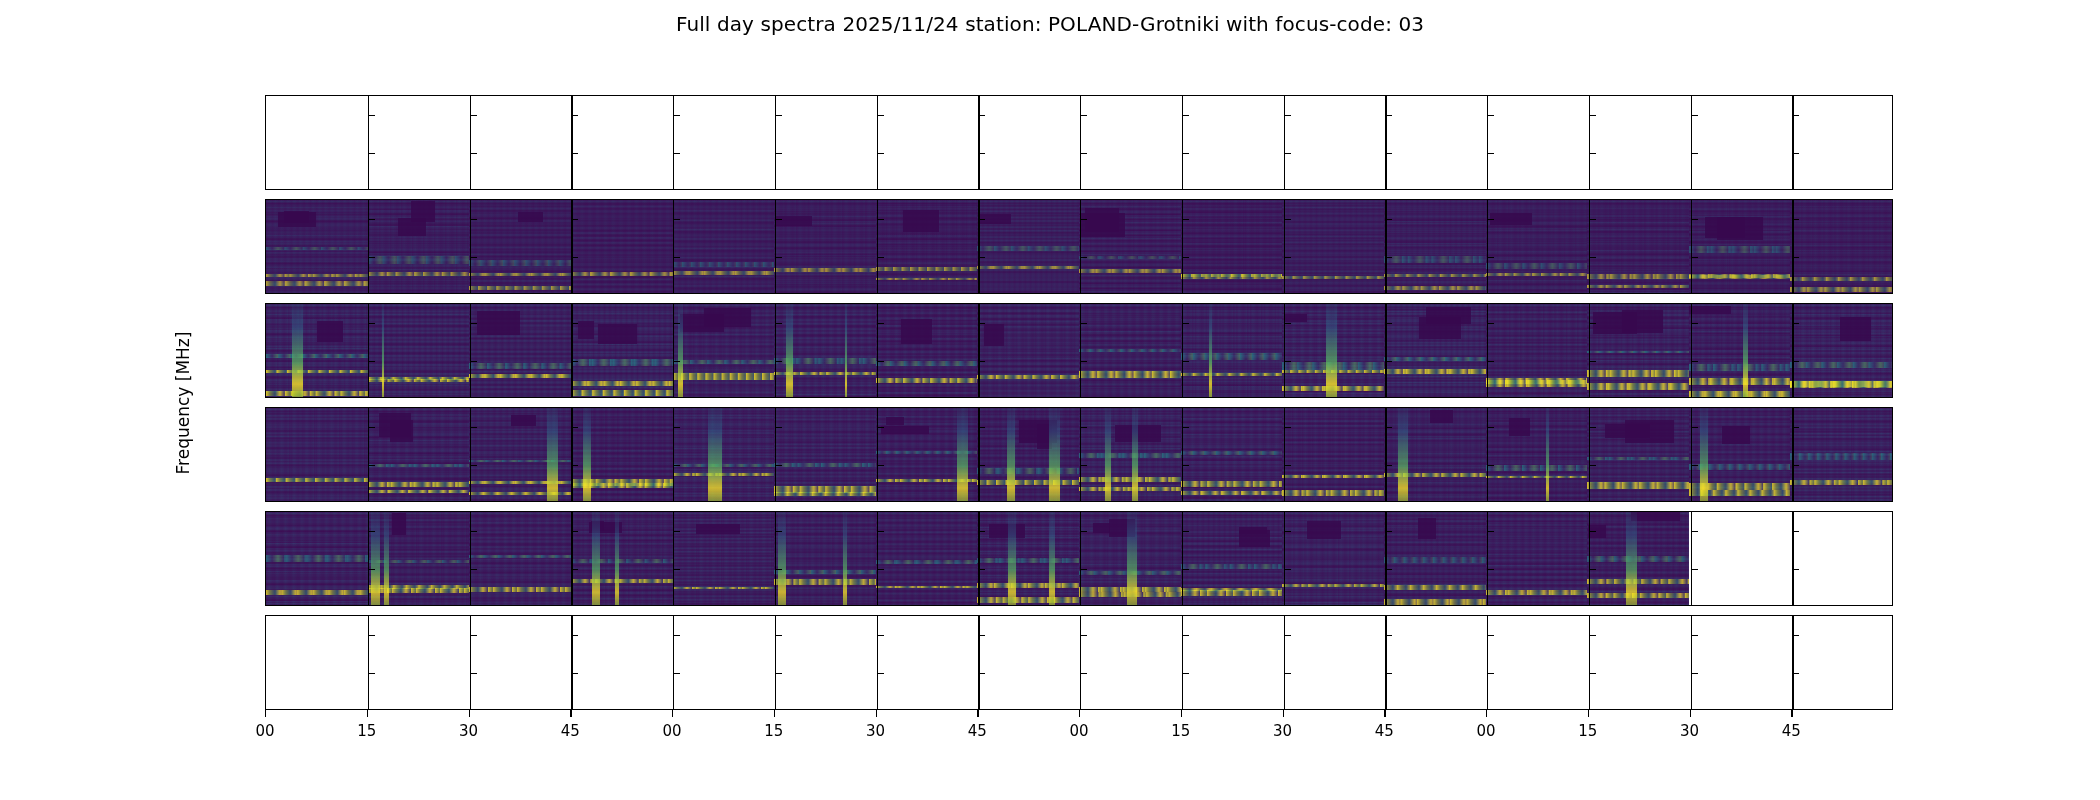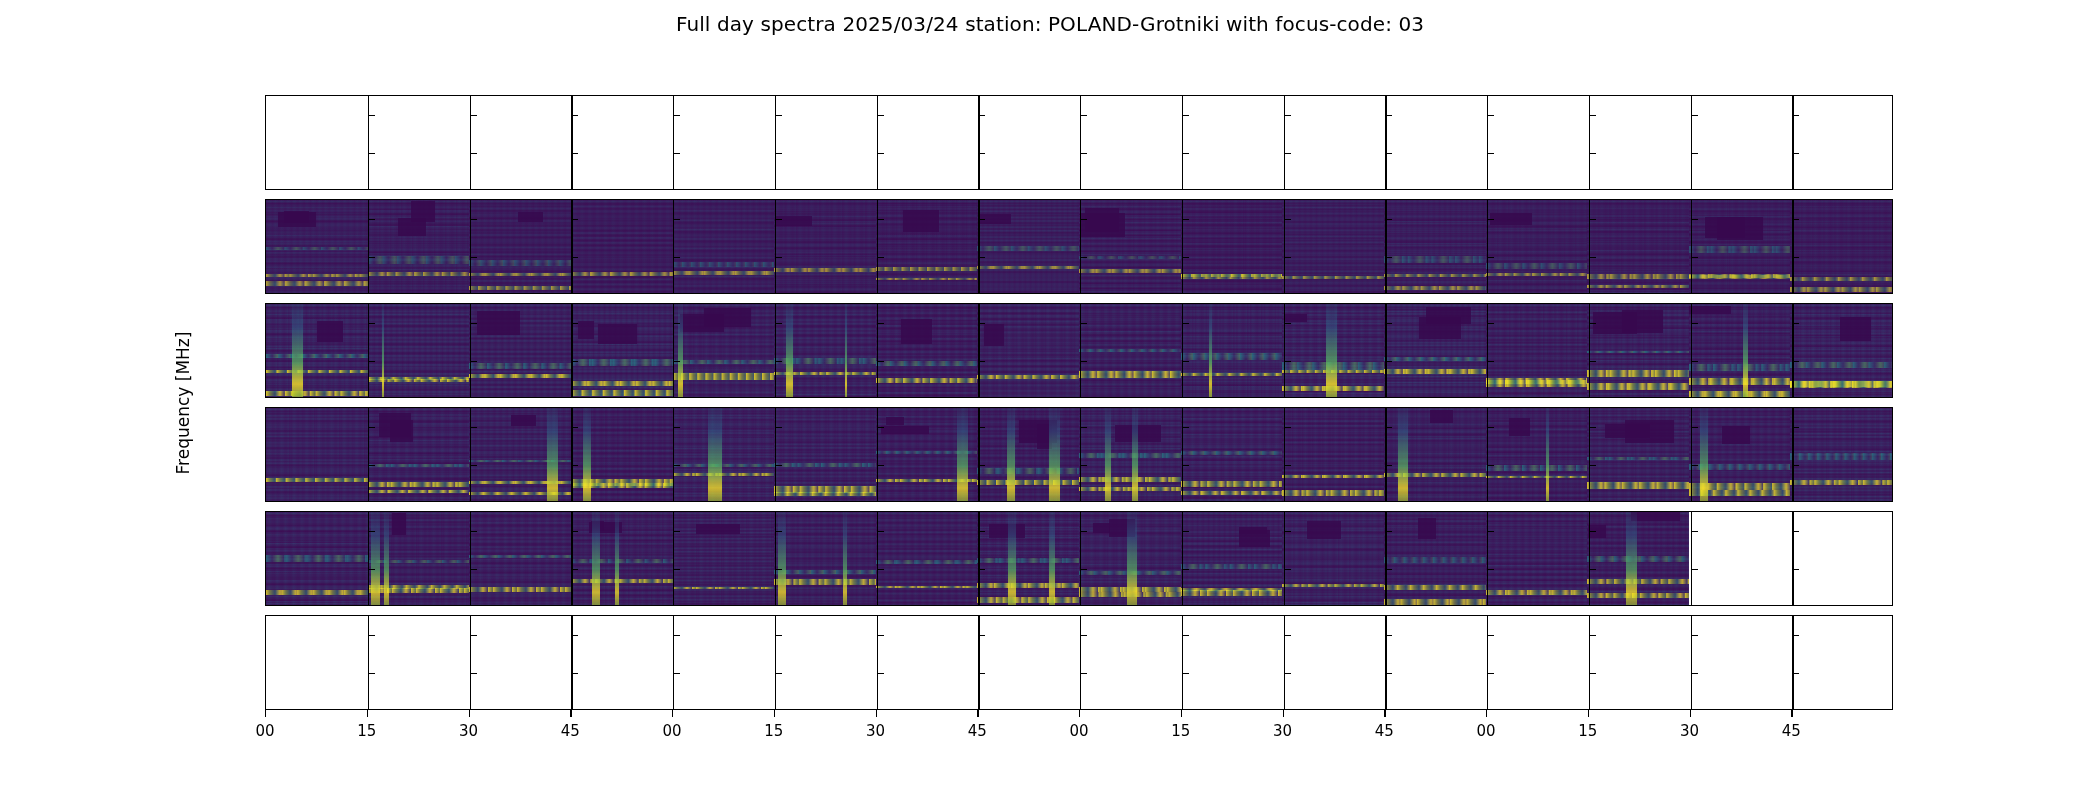--- a/index.html
+++ b/index.html
@@ -182,21 +182,21 @@
     font-size:17px;
     color:#000;
     white-space:nowrap;
   }
 </style>
 </head>
 <body>
 
 <div id="figure">
 
-  <div id="fig-title">Full day spectra 2025/03/24 station: POLAND-Grotniki with focus-code: 03</div>
+  <div id="fig-title">Full day spectra 2025/11/24 station: POLAND-Grotniki with focus-code: 03</div>
 
   <div id="ylabel">Frequency [MHz]</div>
 
   <div id="axes-stack">
       <div class="row-axes" style="top: 0px;">
         <div class="panels">
           <div class="panel"></div>
           <div class="panel"></div>
           <div class="panel"></div>
           <div class="panel"></div>

